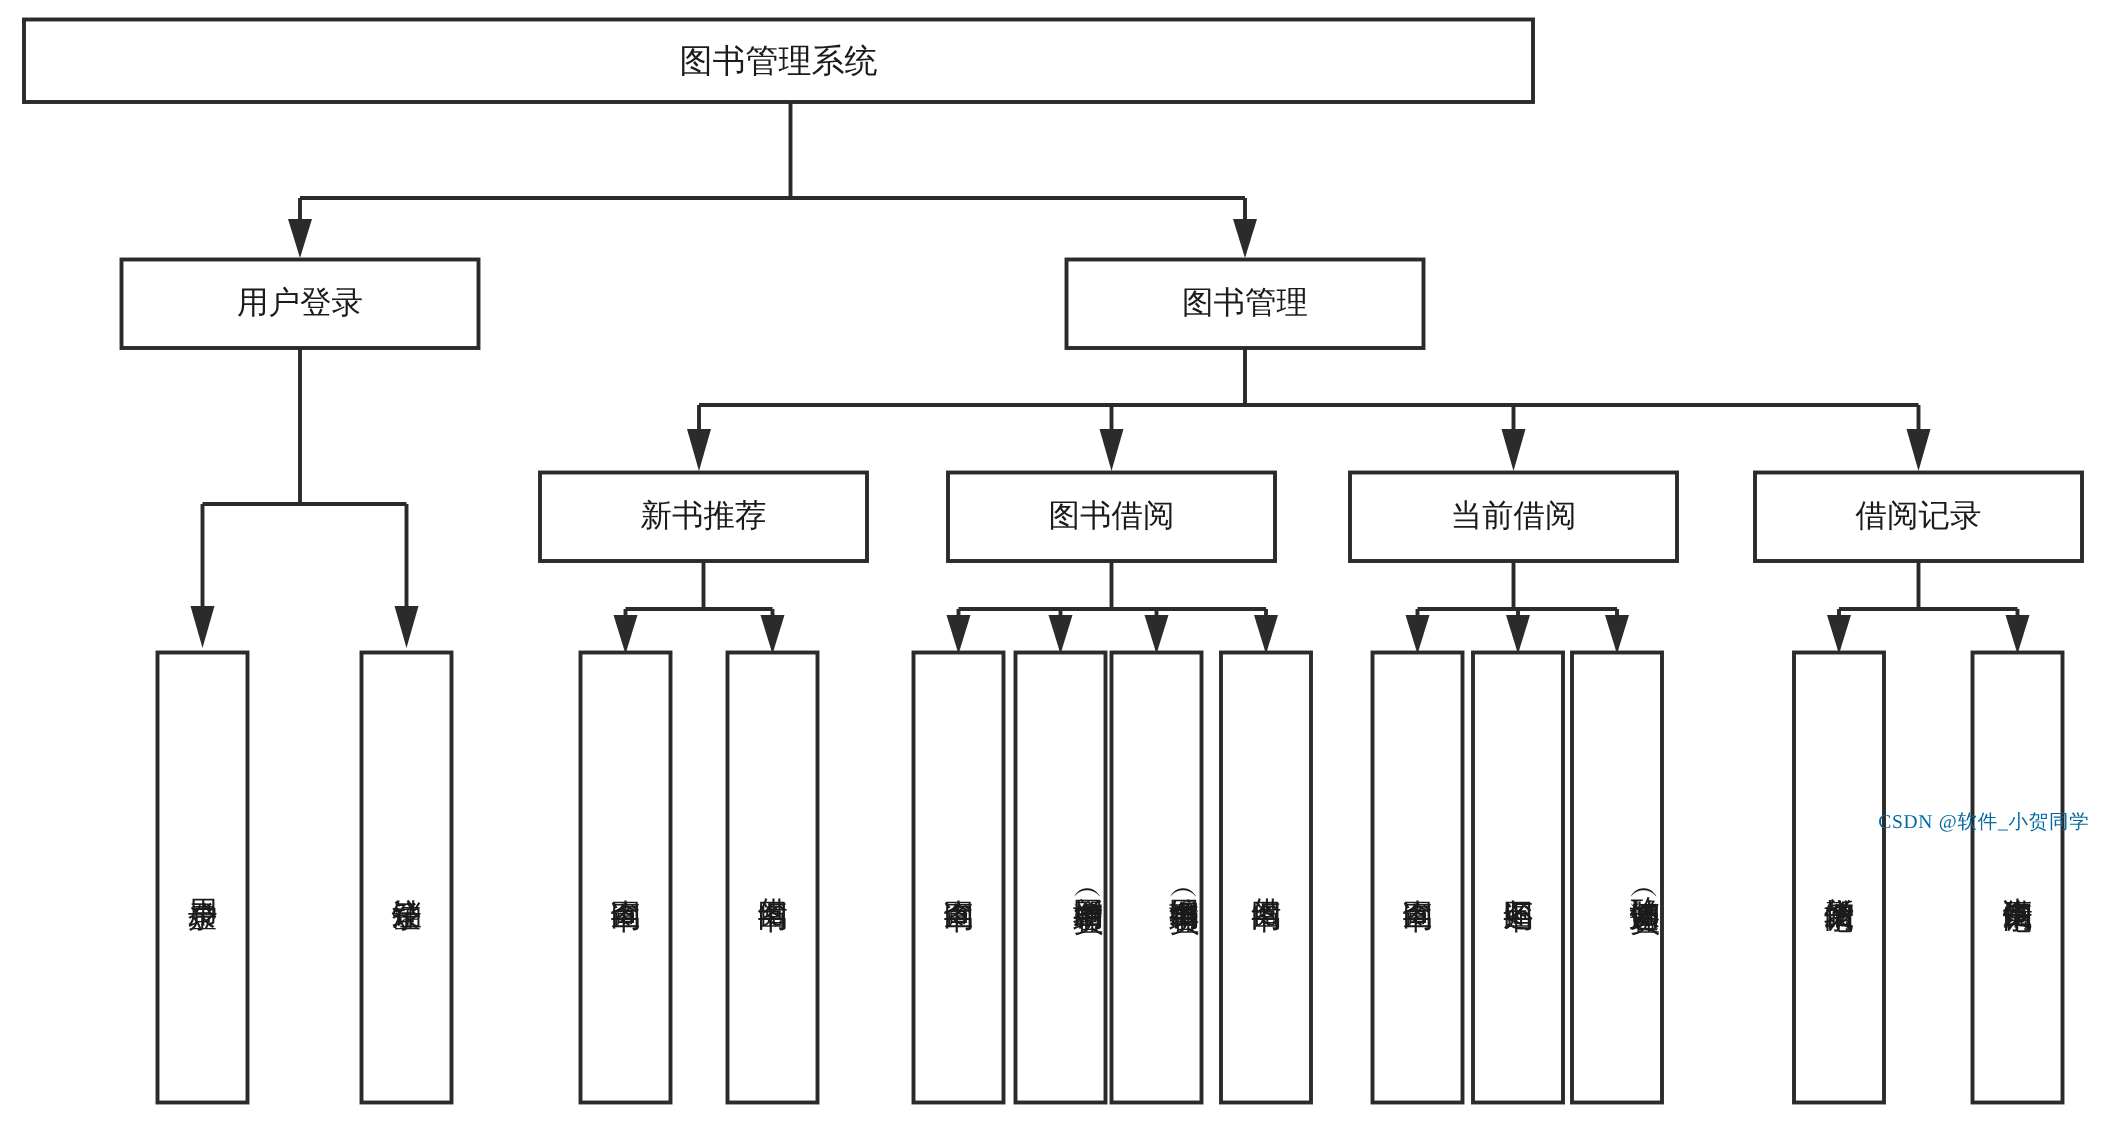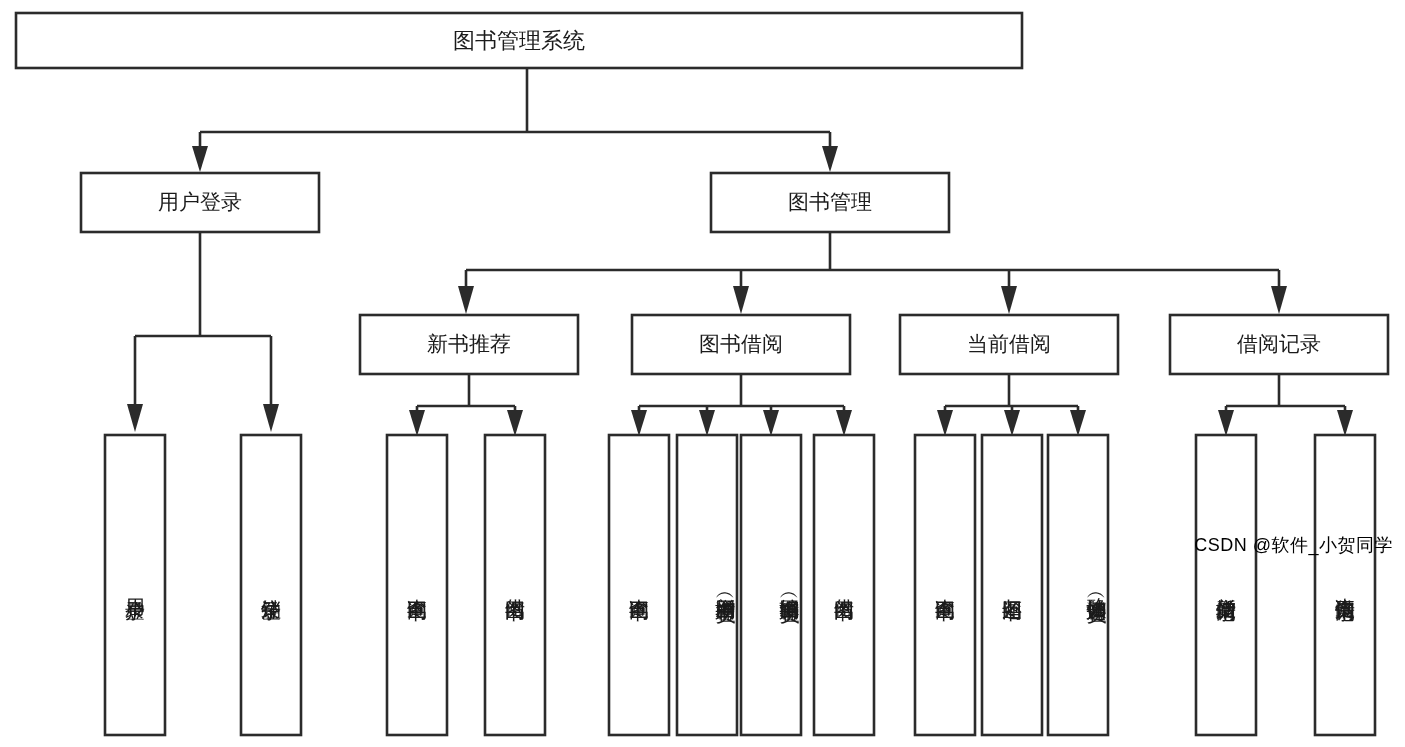--- a/index.html
+++ b/index.html
@@ -67,23 +67,23 @@
     text-orientation: upright;
     white-space: nowrap;
     letter-spacing: 1px;
     pointer-events: none;
     user-select: none;
   }
   .watermark {
     position: absolute;
     right: 12px;
     bottom: 6px;
-    font-family: Liberation Sans, sans-serif;
-    font-size: 18px;
-    color: #000000;
+    font-family: Liberation Serif, serif;
+    font-size: 13px;
+    color: #0369a1;
     letter-spacing: 0.5px;
     white-space: nowrap;
   }
 </style>
 </head>
 <body>
 
 <div id="diagram-root">
 
   <svg class="diagram" viewBox="0 0 1405 747" xmlns="http://www.w3.org/2000/svg">

